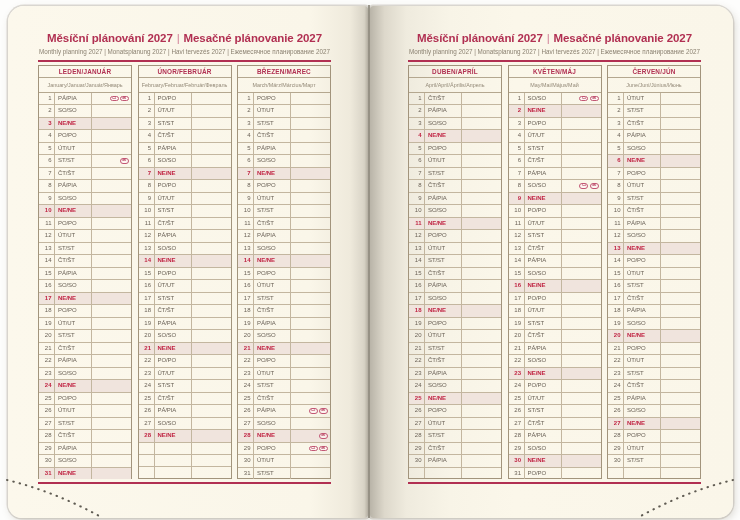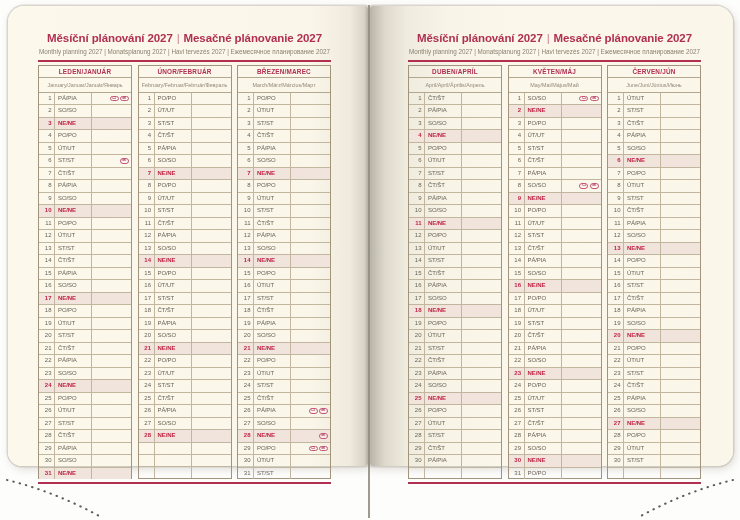--- a/index.html
+++ b/index.html
@@ -4,21 +4,21 @@
 <style>
   * { margin:0; padding:0; box-sizing:border-box; }
   html,body { width:740px; height:520px; }
   body {
     position:relative;
     background:#fdfdfc;
     font-family:"Liberation Sans","DejaVu Sans",sans-serif;
     overflow:hidden;
   }
   .page {
-    position:absolute; top:6px; height:460px;
+    position:absolute; top:6px; height:512px;
     box-shadow:0 0 0 1.5px rgba(182,176,163,.45), 2px 3px 9px rgba(100,90,70,.22);
   }
   .page.left {
     left:8px; width:360px;
     border-radius:16px 3px 3px 14px;
     background:linear-gradient(90deg,#fcf8ec 0%,#faf6e9 84%,#efeadc 95%,#d8d3c6 99%,#b7b2a6 100%);
     padding:26px 37px 0 30px;
   }
   .page.right {
     left:370px; width:363px;

